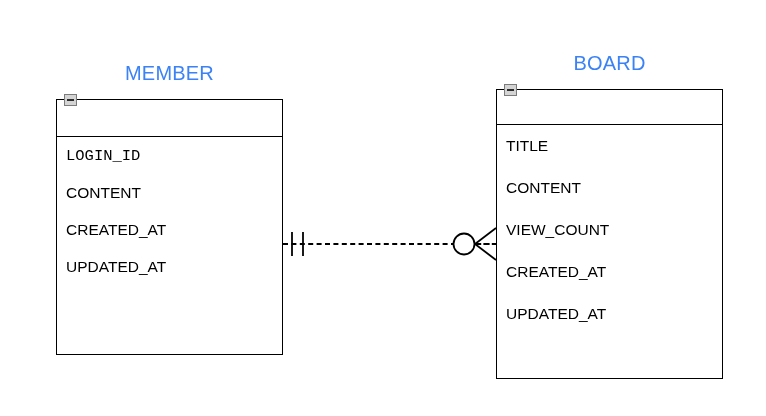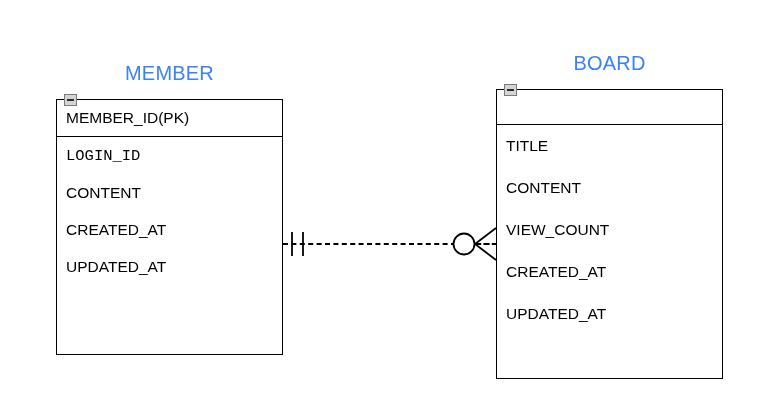--- a/index.html
+++ b/index.html
@@ -108,21 +108,20 @@
 
 <div id="erd-canvas">
 
   <div>
     <div class="entity-title" style="left:56px; top:62px; width:227px;">MEMBER</div>
 
     <div class="entity" style="left:56px; top:99px; width:227px; height:256px;">
 
       <div class="pk-row" style="height:37px;">
         <span class="collapse-icon"></span>
-        <span class="pk-label">MEMBER_ID(PK)</span>
       </div>
 
       <div class="attr-list">
         <div class="attr-row" style="height:37px;font-family:Liberation Mono, monospace;">LOGIN_ID</div>
         <div class="attr-row" style="height:37px;">CONTENT</div>
         <div class="attr-row" style="height:37px;">CREATED_AT</div>
         <div class="attr-row" style="height:37px;">UPDATED_AT</div>
       </div>
     </div>
   </div>

